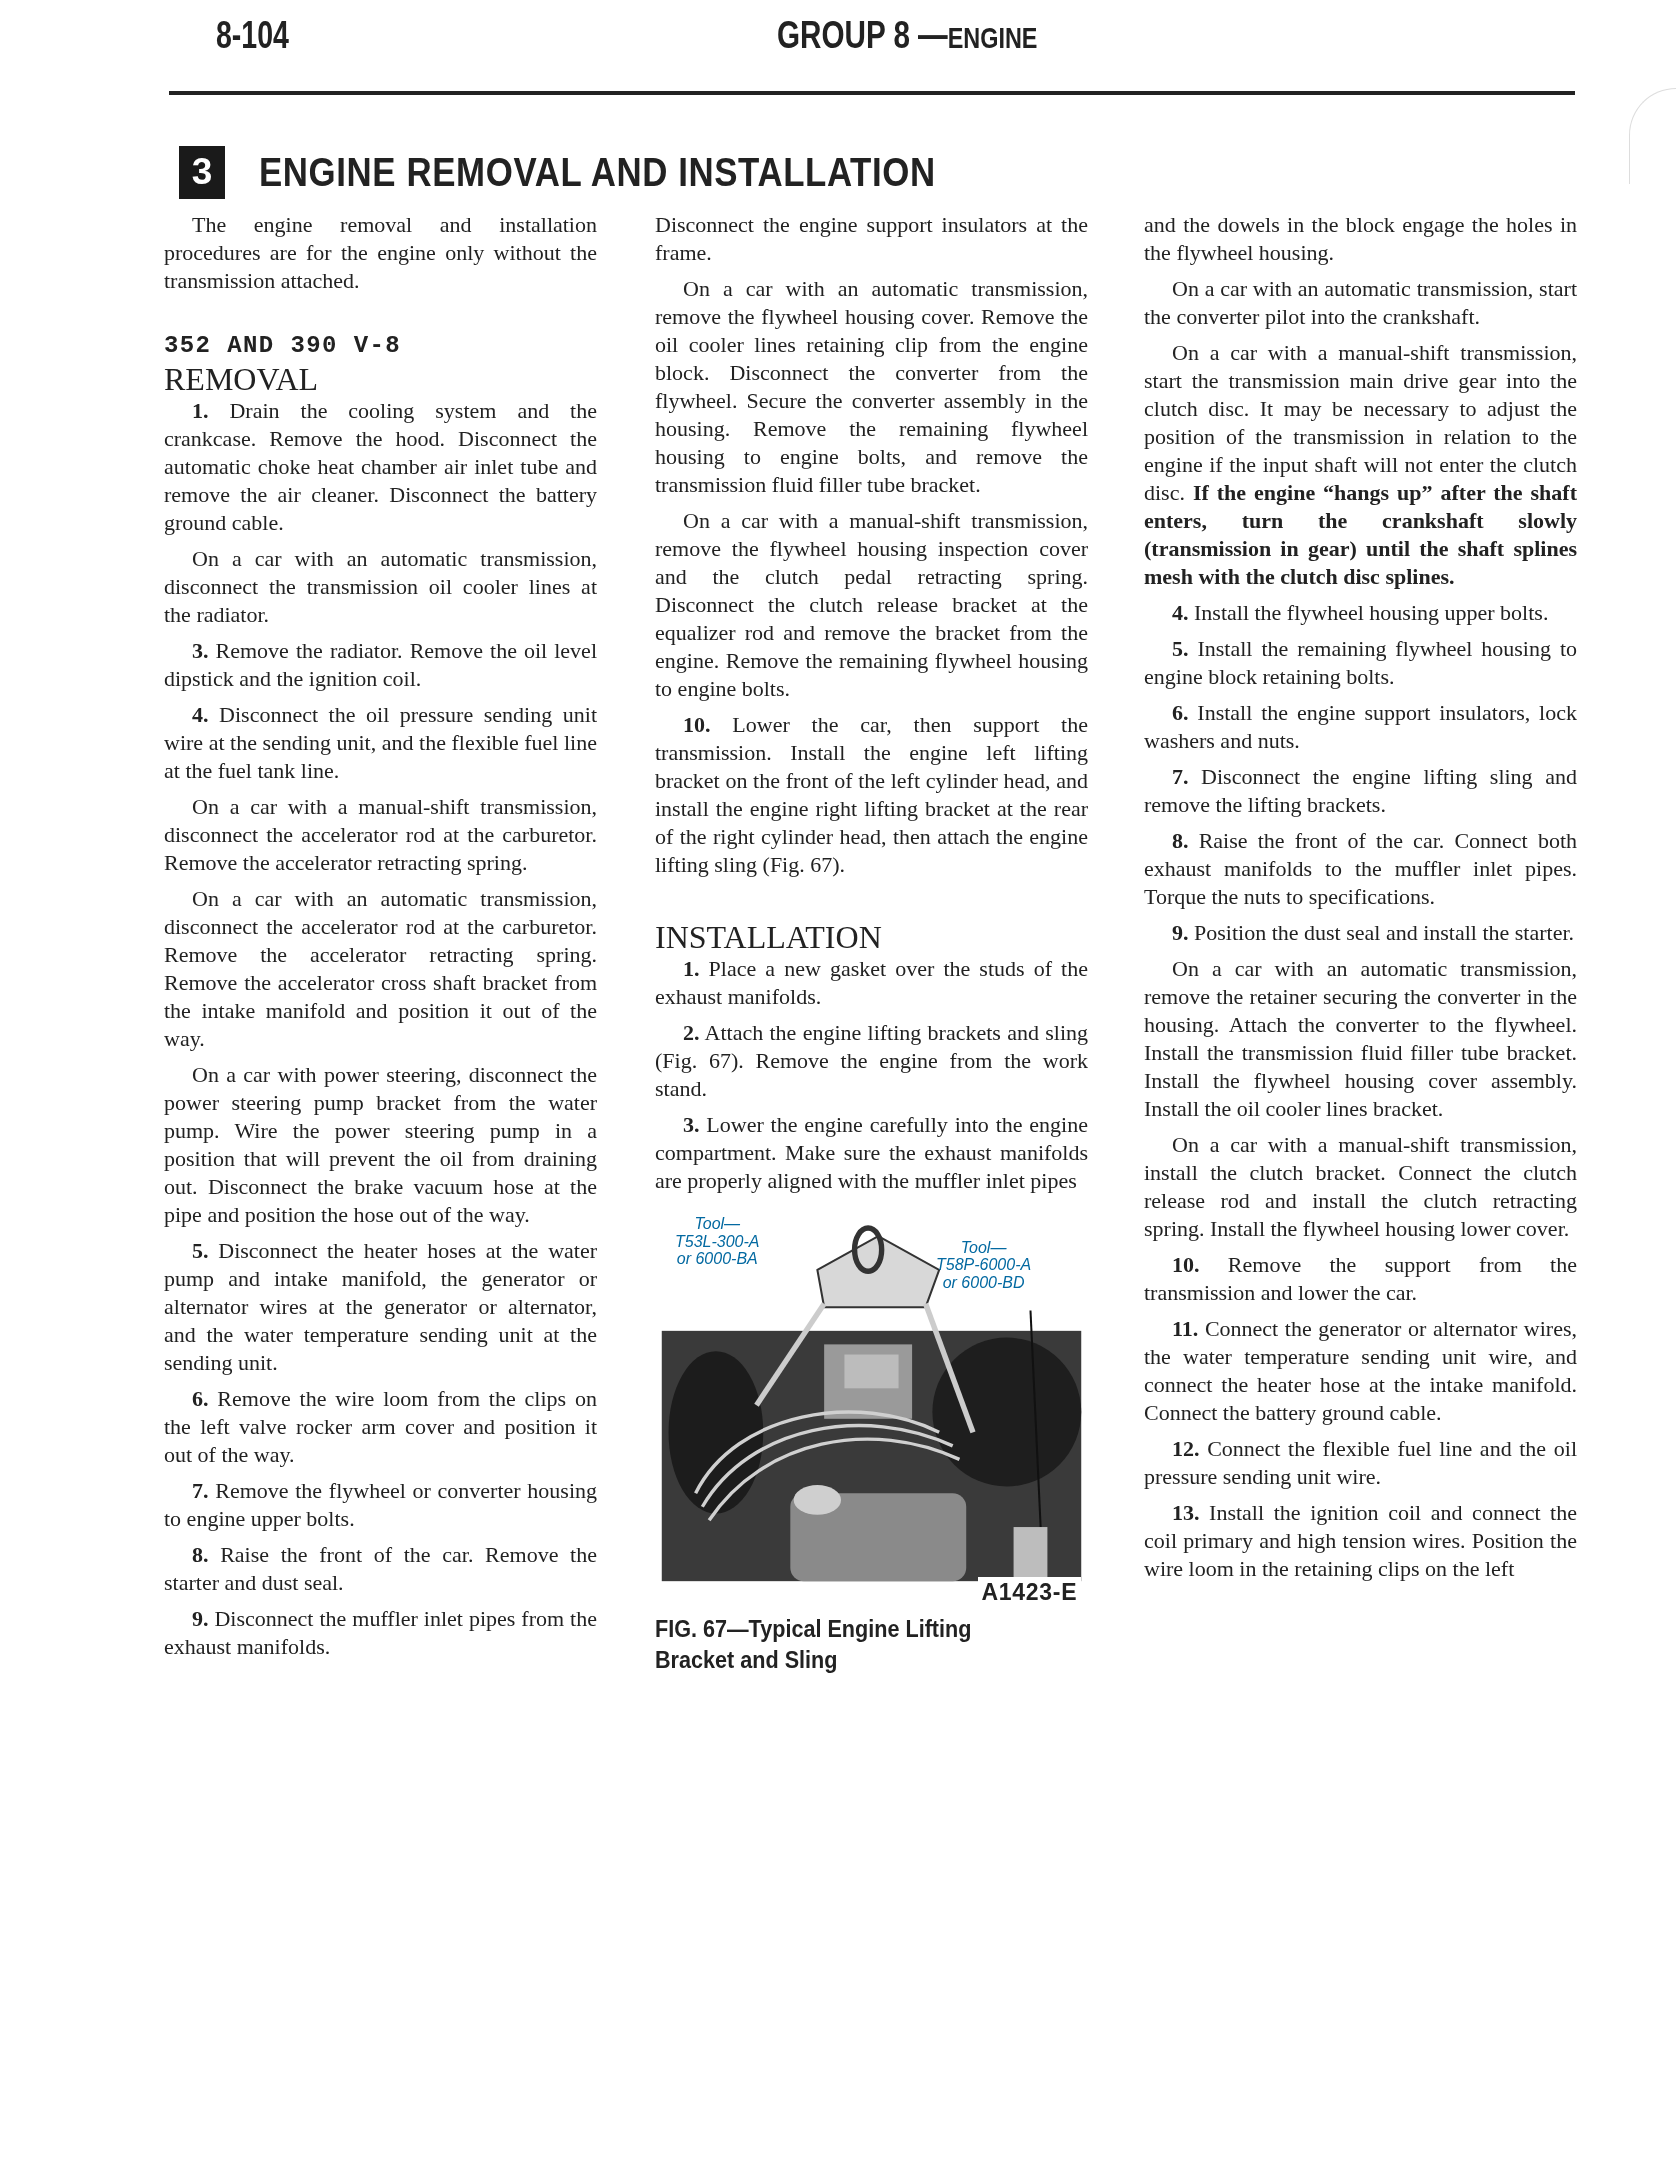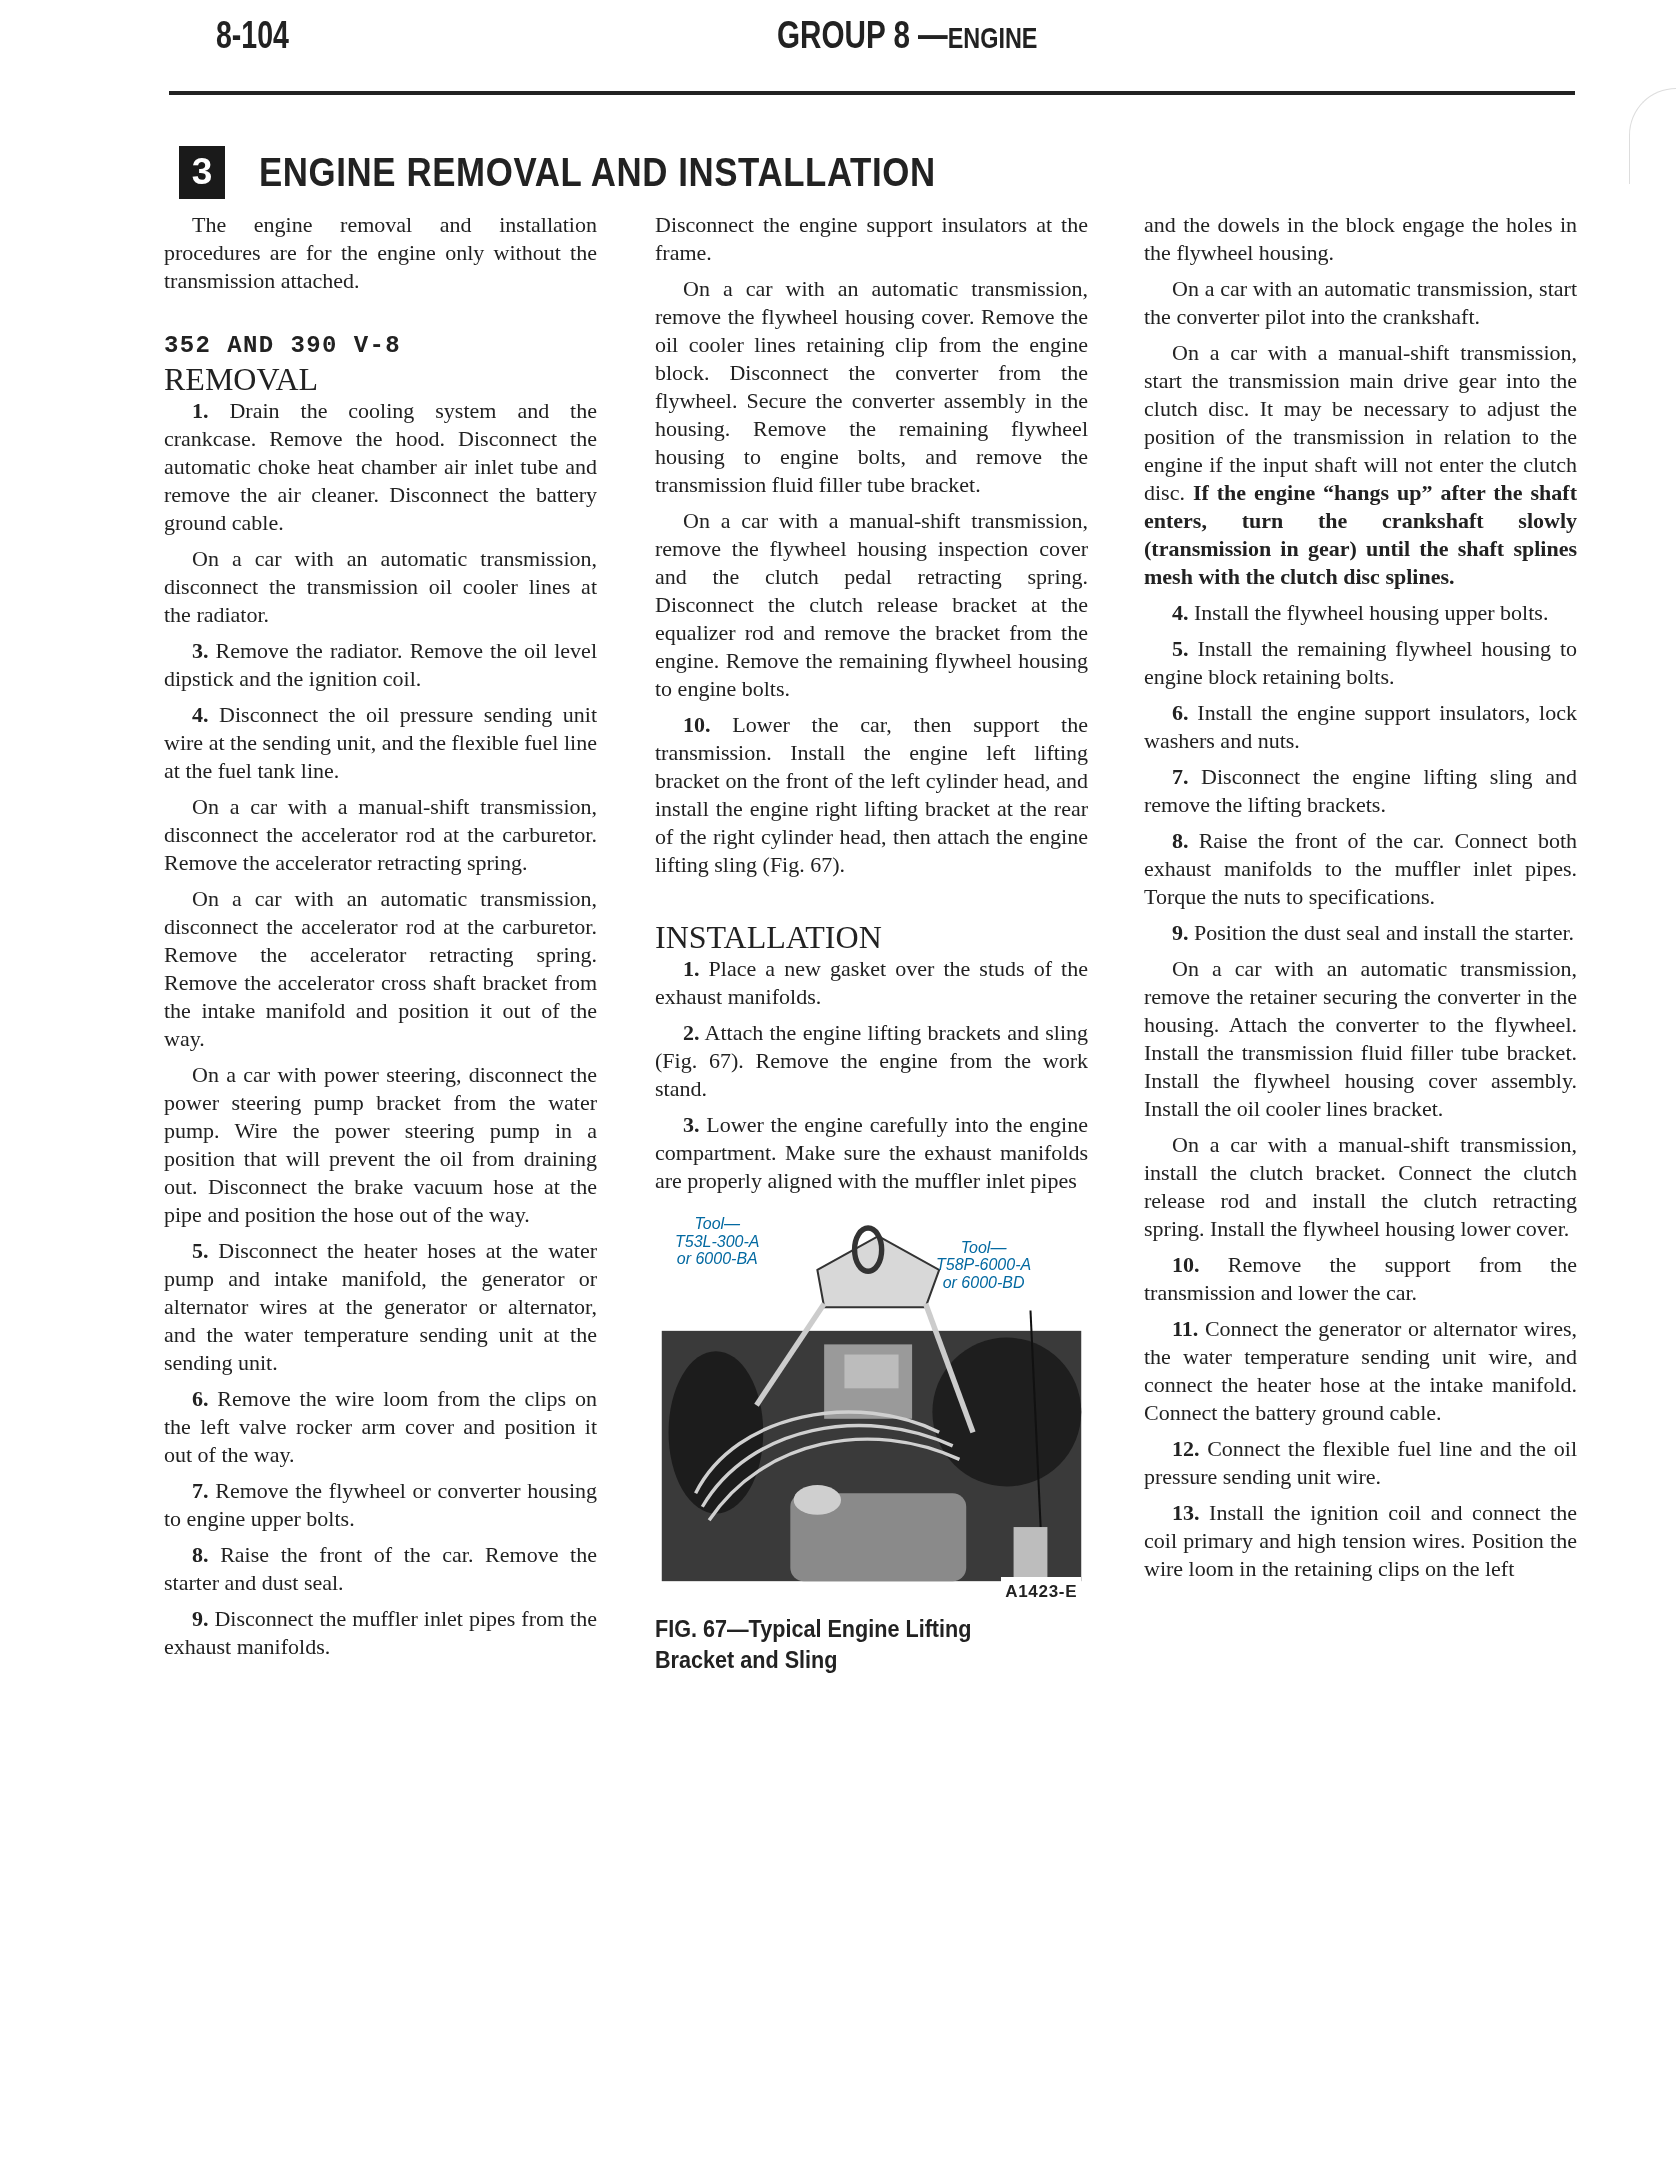--- a/index.html
+++ b/index.html
@@ -51,21 +51,21 @@
     .figure { position: relative; width: 433px; height: 399px; margin-top: 13.5px; }
     .figure-art { position: absolute; left: 0; top: 0; width: 433px; height: 379px; }
     .fig-label {
       position: absolute; font-family: "Liberation Sans", "DejaVu Sans", sans-serif; font-style: italic;
       font-size: 16px; line-height: 17.6px; color: #0369a1; background: rgba(255,255,255,0.0);
     }
     .fig-label-left { left: 20px; top: 6.8px; text-align: center; }
     .fig-label-right { left: 281px; top: 30px; text-align: center; }
     .fig-code {
       position: absolute; right: 6.8px; top: 368px; background: #fff; padding: 1.4px 4px;
-      font-family: "Liberation Sans", "DejaVu Sans", sans-serif; font-weight: bold; font-size: 17px; letter-spacing: 0.7px;
+      font-family: "Liberation Sans", "DejaVu Sans", sans-serif; font-weight: bold; font-size: 23px; letter-spacing: 0.7px;
     }
     .fig-caption {
       font-family: "Liberation Sans", "DejaVu Sans", sans-serif; font-weight: bold; font-size: 24px; line-height: 31px;
       text-align: left; margin-top: 5.4px; transform: scaleX(0.9); transform-origin: left top; width: 487px;
     }
     .scan-mark { position: absolute; right: 0; top: 88px; width: 47px; height: 95px; border-left: 1.4px solid #ddd; border-top: 1.4px solid #ddd; border-radius: 47px 0 0 0; }
   </style>
 </head>
 <body>
 

